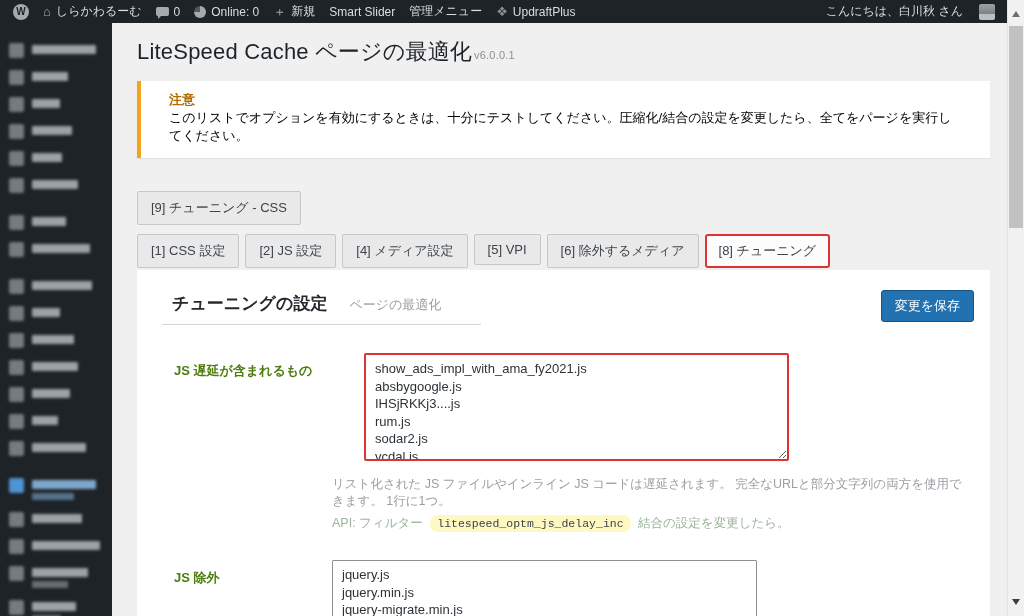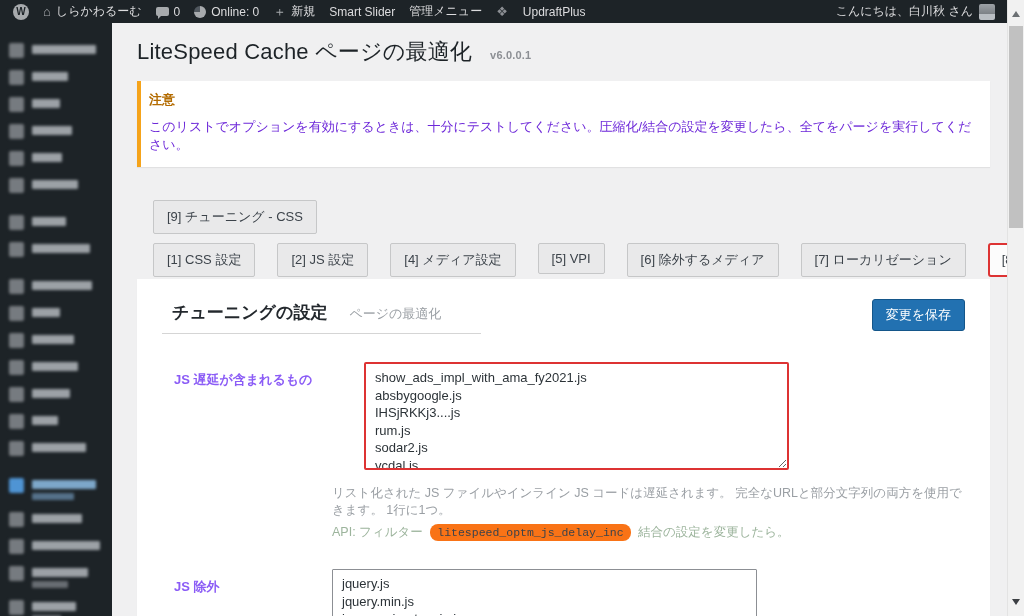--- a/index.html
+++ b/index.html
@@ -21,21 +21,21 @@
     width:16px; height:16px; border-radius:50%; background:#a7aaad; color:#1d2327;
     display:flex; align-items:center; justify-content:center; font-weight:bold; font-size:10px;
   }
   .home-glyph { font-size:13px; color:#a7aaad; line-height:1; }
   .bubble { width:13px; height:9px; background:#a7aaad; border-radius:2px; position:relative; }
   .bubble:after { content:""; position:absolute; left:2px; bottom:-3px; border:3px solid transparent; border-top-color:#a7aaad; border-left-color:#a7aaad; }
   .pie { width:12px; height:12px; border-radius:50%; background:conic-gradient(#a7aaad 0 270deg,#50575e 270deg 360deg); }
   .plus-glyph { font-size:13px; color:#a7aaad; line-height:1; }
   .diamond-glyph { font-size:13px; color:#8c8f94; line-height:1; }
   .ab-spacer { flex:1; }
-  .greeting { color:#dcdcde; display:flex; align-items:center; gap:6px; padding-right:2px;margin-left:24px; }
+  .greeting { color:#dcdcde; display:flex; align-items:center; gap:16px; padding-right:2px;margin-left:24px; }
   .avatar { width:16px; height:16px; background:linear-gradient(180deg,#9ca1a6 0%,#7d8287 60%,#b9bec3 60%); border-radius:2px; }
 
   
   .sidebar {
     position:absolute; top:23px; left:0; bottom:0; width:112px;
     background:#1d2327; z-index:20; overflow:hidden; padding-top:14px;
   }
   .sb-row { display:flex; align-items:flex-start; gap:8px; padding:6px 8px 6px 9px; filter:blur(1.7px); cursor:pointer; }
   .sb-ico { width:15px; height:15px; border-radius:2px; background:#767b80; flex:none; }
   .sb-bars { display:flex; flex-direction:column; gap:4px; padding-top:2px; }
@@ -49,61 +49,61 @@
   
   .scrollbar { position:absolute; top:0; right:0; bottom:0; width:17px; background:#f1f1f1; z-index:40; border-left:1px solid #e3e3e3; }
   .sb-arrow-up, .sb-arrow-down { position:absolute; left:4px; width:0; height:0; border:4px solid transparent; }
   .sb-arrow-up { top:7px; border-bottom:6px solid #6b6f73; }
   .sb-arrow-down { bottom:7px; border-top:6px solid #3c3f43; }
   .sb-thumb { position:absolute; top:26px; left:1px; width:14px; height:202px; background:#c1c1c1; }
 
   
   .content { position:absolute; top:23px; left:112px; right:17px; bottom:0; padding:14px 17px 0 25px; overflow:hidden; }
   h1.page-title { font-size:22px; font-weight:400; color:#1d2327; letter-spacing:.2px; }
-  .version-tag { font-size:11px; color:#8c8f94; margin-left:18px; font-weight:700; }
+  .version-tag { font-size:11px; color:#8c8f94; margin-left:2px; font-weight:400; }
 
   .notice {
     background:#fff; border-left:4px solid #f5a31a; box-shadow:0 1px 1px rgba(0,0,0,.06);
-    margin-top:14px; padding:10px 8px 13px; width:853px;
+    margin-top:14px; padding:10px 28px 13px; width:853px;
   }
   .notice-title { color:#b36b00; font-weight:bold; font-size:13px; }
-  .notice-body { margin-top:9px; color:#6d28d9; font-size:13px; }
+  .notice-body { color:#000000; font-size:13px; }
 
   .css-btn-row { margin-top:33px; }
   .ls-btn {
     display:inline-block; background:#e9e9ea; border:1px solid #c6c7c8; color:#3c434a;
-    font-size:13px; padding:7px 13px; border-radius:2px; cursor:pointer; font-family:inherit;margin-left:16px;
+    font-size:13px; padding:7px 13px; border-radius:2px; cursor:pointer; font-family:inherit;
   }
   .tabs-row { margin-top:9px; display:flex; gap:6px; align-items:flex-start; }
   .tab { flex:none; }
   .tab.active { background:#fcfcfc; border:2px solid #dd3333; padding:6px 12px; border-radius:3px; font-weight:400; }
 
   .panel { background:#fff; margin-top:2px; width:853px; height:400px; position:relative; padding:22px 20px 0 25px; box-shadow:0 1px 1px rgba(0,0,0,.04); }
   .panel-header { display:inline-flex; align-items:baseline; gap:22px; border-bottom:1px solid #d5d5d5; padding:0 40px 9px 10px; }
   .panel-heading { font-size:17px; font-weight:bold; color:#23282d; }
   .learn-more { font-size:13px; color:#9a9fa4; text-decoration:none; cursor:pointer; }
   .save-btn {
-    position:absolute; top:20px; right:25px; background:#2271b1; border:1px solid #14568a;
+    position:absolute; top:20px; right:16px; background:#2271b1; border:1px solid #14568a;
     color:#fff; font-size:13px; padding:6px 13px; border-radius:3px; cursor:pointer; font-family:inherit;
   }
 
   .form-row { display:flex; align-items:flex-start; padding-left:12px; margin-top:28px; }
-  .form-label { width:158px; flex:none; font-weight:600; color:#8b5cf6; font-size:13px; padding-top:9px; }
+  .form-label { width:158px; flex:none; font-weight:600; color:#4d7c0f; font-size:13px; padding-top:9px; }
   .form-value { flex:1; }
   textarea.ls-textarea {
     width:425px; height:108px; resize:vertical; font-family:inherit; font-size:13px; line-height:1.35;
     color:#2c3338; border:1px solid #8c8f94; border-radius:1px; padding:5px 9px; background:#fff; outline:none;
   }
   textarea.annotated { border:2px solid #dd3333; border-radius:2px;margin-left:32px; }
   textarea.small { height:82px; }
   .desc { margin-top:12px; color:#9a9fa4; font-size:12.5px; width:640px; }
   .desc-api { margin-top:5px; color:#9cb49c; font-size:12.5px; }
   .code-chip {
     font-family:"Liberation Mono","DejaVu Sans Mono",monospace; font-size:11.5px;
-    background:#f97316; color:#3c434a; padding:2px 7px; border-radius:8px; margin:0 4px;
+    background:#fef9c3; color:#3c434a; padding:2px 7px; border-radius:8px; margin:0 4px;
   }
 </style>
 </head>
 <body>
 
 <header class="admin-bar">
   <div class="ab-item">
     <span class="wp-logo-circle">W</span>
   </div>
   <div class="ab-item">
@@ -123,21 +123,21 @@
     <span>新規</span>
   </div>
   <div class="ab-item">
     <span>Smart Slider</span>
   </div>
   <div class="ab-item">
     <span>管理メニュー</span>
   </div>
   <div class="ab-item">
     <span class="diamond-glyph">❖</span>
-    <span style="margin-left:10px;text-align:center;">UpdraftPlus</span>
+    <span style="margin-left:0;text-align:center;">UpdraftPlus</span>
   </div>
   <div class="ab-spacer"></div>
   <div class="greeting">
     <span>こんにちは、白川秋 さん</span>
     <span class="avatar"></span>
   </div>
 </header>
 
 <aside class="sidebar" id="sidebar">
     <div class="sb-row">
@@ -288,21 +288,20 @@
   <div class="css-btn-row">
     <button class="ls-btn">[9] チューニング - CSS</button>
   </div>
 
   <div class="tabs-row">
     <button class="ls-btn tab">[1] CSS 設定</button>
     <button class="ls-btn tab">[2] JS 設定</button>
     <button class="ls-btn tab">[4] メディア設定</button>
     <button class="ls-btn tab">[5] VPI</button>
     <button class="ls-btn tab">[6] 除外するメディア</button>
-    <button class="ls-btn tab">[7] ローカリゼーション</button>
     <button class="ls-btn tab active">[8] チューニング</button>
   </div>
 
   <section class="panel">
     <div class="panel-header">
       <span class="panel-heading">チューニングの設定</span>
       <a class="learn-more">ページの最適化</a>
     </div>
     <button class="save-btn">変更を保存</button>
 

